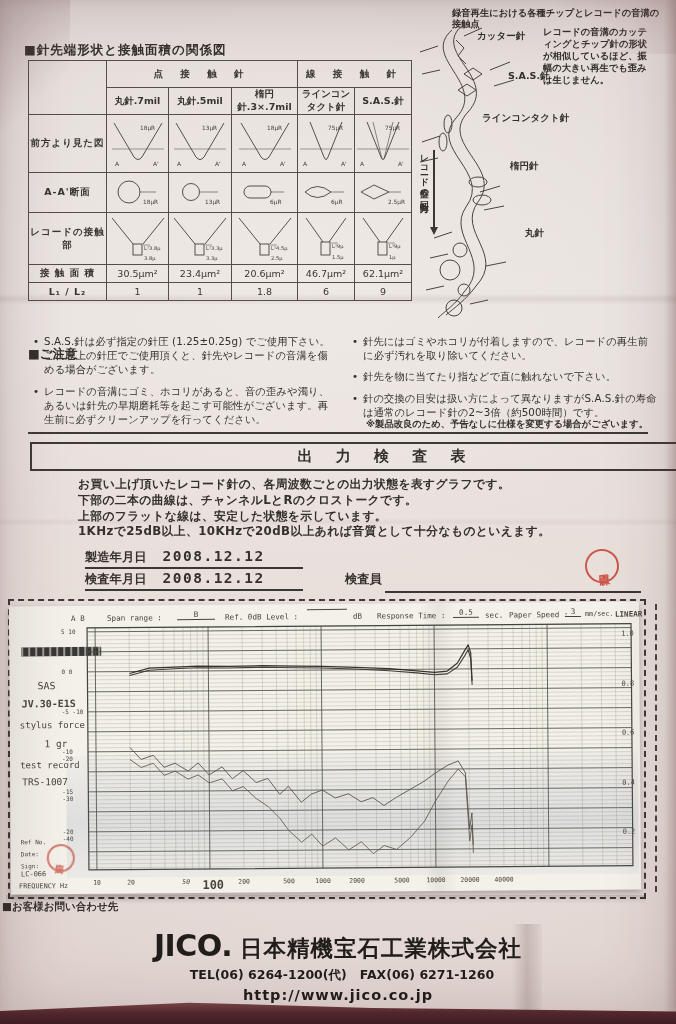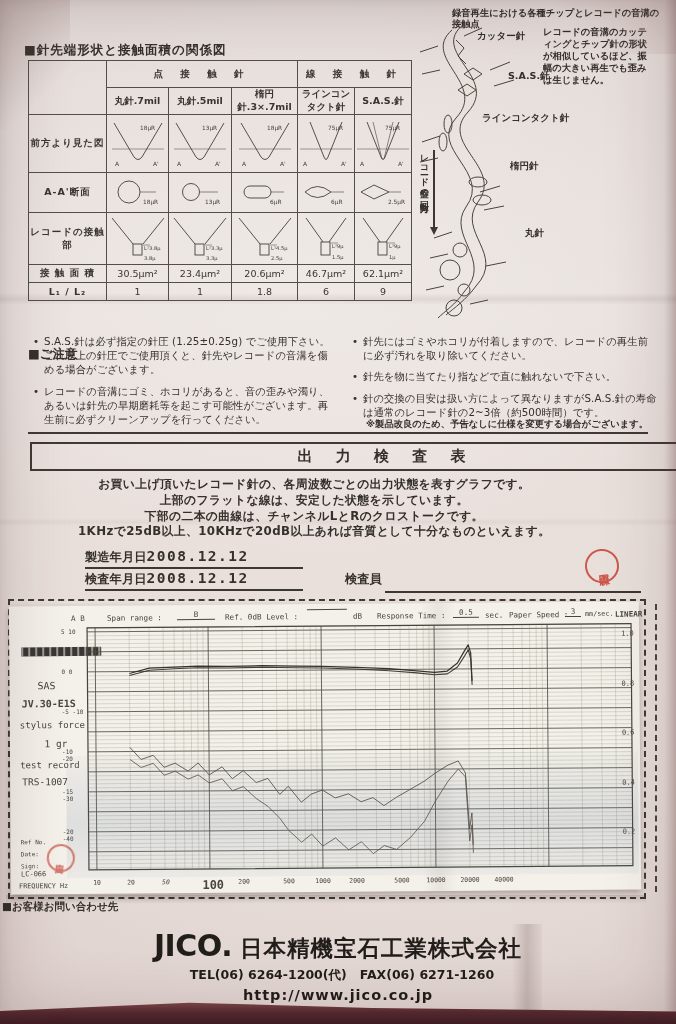--- a/index.html
+++ b/index.html
@@ -44,22 +44,22 @@
   .notes-cols{left:33px;top:334px;width:624px;display:flex;gap:14px;}
   .ncol{flex:1;}
   .nitem{font-size:10.3px;line-height:1.38;margin-bottom:7px;padding-left:11px;position:relative;letter-spacing:.1px;}
   .nitem::before{content:"•";position:absolute;left:0;top:0;}
   .disclaimer{left:330px;top:418px;width:318px;text-align:right;font-size:9.3px;font-weight:bold;}
   .hrule{left:28px;top:432px;width:620px;height:1.5px;background:#3f3a35;}
 
   
   .insp-box{left:30px;top:442px;width:612px;height:25px;border:2px solid #3f3a35;
     text-align:center;font-size:15px;font-weight:bold;letter-spacing:9px;line-height:25px;padding-left:48px;}
-  .insp-desc{left:78px;top:477px;font-size:11.8px;font-weight:bold;line-height:1.34;letter-spacing:.4px;text-align:center;}
-  .date-row{left:85px;display:flex;align-items:baseline;border-bottom:2px solid #3b3732;
+  .insp-desc{left:78px;top:477px;font-size:11.8px;font-weight:bold;line-height:1.34;letter-spacing:.4px;}
+  .date-row{left:85px;display:flex;align-items:baseline;gap:16px;border-bottom:2px solid #3b3732;
     width:218px;padding-bottom:1px;}
   .date-label{font-size:12.3px;font-weight:bold;}
   .date-val{font-family:"DejaVu Sans Mono",monospace;font-size:14.5px;font-weight:bold;letter-spacing:1.5px;}
   .inspector{left:345px;top:571px;font-size:12.3px;font-weight:bold;}
   .insp-line{left:385px;top:591px;width:256px;height:2px;background:#3b3732;}
   .stamp{border:2px solid #c9493c;color:#c9493c;border-radius:50%;text-align:center;
     writing-mode:vertical-rl;letter-spacing:1px;font-weight:bold;}
   .stamp-insp{left:585px;top:549px;width:30px;height:30px;font-size:11px;line-height:30px;
     transform:rotate(-6deg);opacity:.9;}
   .stamp-side{left:36px;top:238px;width:24px;height:24px;font-size:9px;line-height:24px;
@@ -361,22 +361,22 @@
       <div class="nitem">針先を物に当てたり指などで直に触れないで下さい。</div>
       <div class="nitem">針の交換の目安は扱い方によって異なりますがS.A.S.針の寿命は通常のレコード針の2~3倍（約500時間）です。</div>
     </div>
   </div>
   <div class="abs disclaimer">※製品改良のため、予告なしに仕様を変更する場合がございます。</div>
   <div class="abs hrule"></div>
 
   <div class="abs insp-box">出 力 検 査 表</div>
   <div class="abs insp-desc">
     <div>お買い上げ頂いたレコード針の、各周波数ごとの出力状態を表すグラフです。</div>
+    <div>下部の二本の曲線は、チャンネルLとRのクロストークです。</div>
     <div>上部のフラットな線は、安定した状態を示しています。</div>
-    <div>下部の二本の曲線は、チャンネルLとRのクロストークです。</div>
     <div>1KHzで25dB以上、10KHzで20dB以上あれば音質として十分なものといえます。</div>
   </div>
   <div class="abs date-row" style="top:548px">
     <span class="date-label">製造年月日</span>
     <span class="date-val">2008.12.12</span>
   </div>
   <div class="abs date-row" style="top:570px">
     <span class="date-label">検査年月日</span>
     <span class="date-val">2008.12.12</span>
   </div>
@@ -541,21 +541,21 @@
     <div class="scaleR" id="scaleR">
         <div style="left: 612px; top: 28px; font-size: 7px;">1.0</div>
         <div style="left: 612px; top: 77.5px; font-size: 7px;">0.8</div>
         <div style="left: 612px; top: 127px; font-size: 7px;">0.6</div>
         <div style="left: 612px; top: 176.5px; font-size: 7px;">0.4</div>
         <div style="left: 612px; top: 226px; font-size: 7px;">0.2</div>
       </div>
     <div class="xticks" id="xticks">
         <div style="left: 72px; top: 273px; width: 28px; text-align: center; font-size: 6.4px;">10</div>
         <div style="left: 106.016px; top: 273px; width: 28px; text-align: center; font-size: 6.4px;">20</div>
-        <div style="left: 150.984px; top: 273px; width: 28px; text-align: left; font-size: 6.4px; font-style: italic;">50</div>
+        <div style="left: 150.984px; top: 273px; width: 28px; text-align: right; font-size: 6.4px; font-style: italic;">50</div>
         <div style="left: 185px; top: 273px; width: 28px; text-align: right; font-size: 12px; font-weight: bold;">100</div>
         <div style="left: 219.016px; top: 273px; width: 28px; text-align: center; font-size: 6.4px;">200</div>
         <div style="left: 263.984px; top: 273px; width: 28px; text-align: center; font-size: 6.4px;">500</div>
         <div style="left: 298px; top: 273px; width: 28px; text-align: center; font-size: 6.4px;">1000</div>
         <div style="left: 332.016px; top: 273px; width: 28px; text-align: center; font-size: 6.4px;">2000</div>
         <div style="left: 376.984px; top: 273px; width: 28px; text-align: center; font-size: 6.4px;">5000</div>
         <div style="left: 411px; top: 273px; width: 28px; text-align: center; font-size: 6.4px;">10000</div>
         <div style="left: 445.016px; top: 273px; width: 28px; text-align: center; font-size: 6.4px;">20000</div>
         <div style="left: 479.033px; top: 273px; width: 28px; text-align: center; font-size: 6.4px;">40000</div>
       </div>

